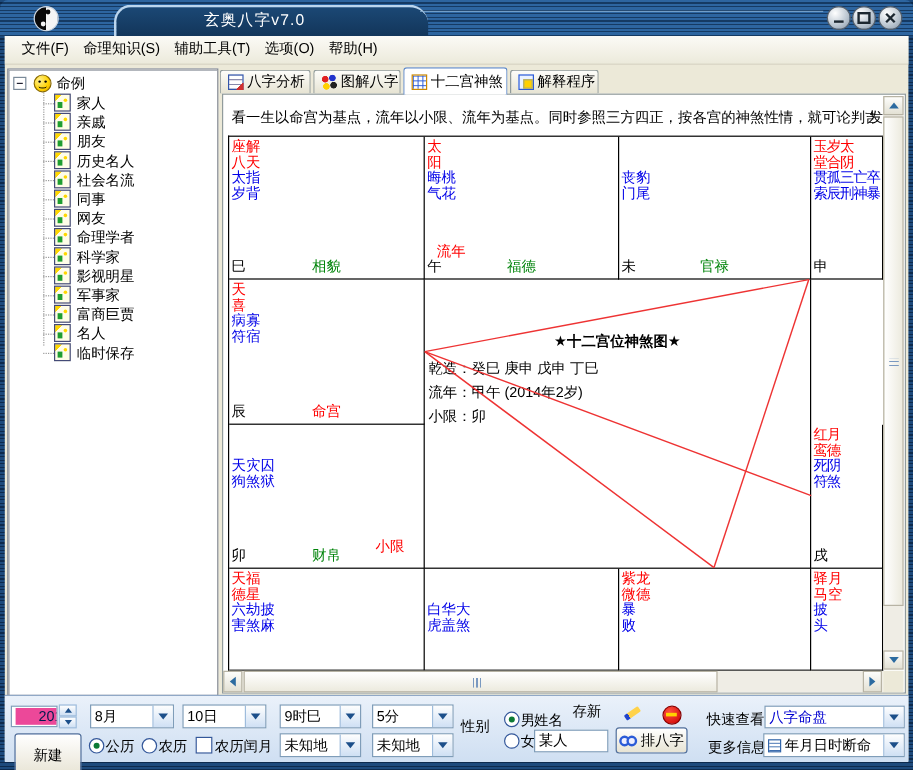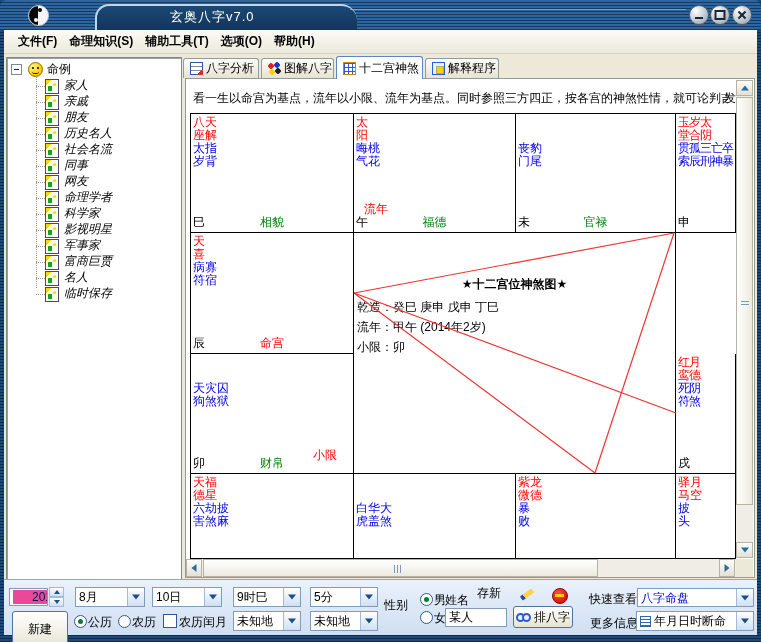--- a/index.html
+++ b/index.html
@@ -24,33 +24,33 @@
     border:1px solid #55606d;}
   .winbtn span{position:absolute;left:50%;top:50%;transform:translate(-50%,-50%);}
   #btn-min{right:52px}#btn-max{right:31px}#btn-close{right:9px}
   #btn-min span{width:8px;height:2px;background:#1c2730;margin-top:3px;}
   #btn-max span{width:7px;height:6px;border:2px solid #1c2730;background:transparent;}
   #btn-close span:before,#btn-close span:after{content:"";position:absolute;left:-1px;top:-5px;width:2px;height:10px;background:#1c2730;}
   #btn-close span:before{transform:rotate(45deg);} #btn-close span:after{transform:rotate(-45deg);}
   
   #client{position:absolute;left:4px;top:30px;width:753px;height:604px;background:#ece9d8;}
   #menubar{position:absolute;left:4px;top:30px;width:753px;height:24px;
-    background:linear-gradient(180deg,#fbfaf6,#eceadb);border-bottom:1px solid #d8d4c4;display:flex;align-items:center;padding-left:8px;box-sizing:border-box;font-weight:bold;}
+    background:linear-gradient(180deg,#fbfaf6,#eceadb);border-bottom:1px solid #d8d4c4;display:flex;align-items:flex-start;padding-left:8px;box-sizing:border-box;}
   .menu-item{padding:2px 6px;white-space:nowrap;}
   
   #tree-panel{position:absolute;left:6px;top:57px;width:174px;height:521px;background:#fff;
     border:1px solid #828790;box-shadow:inset 1px 1px 0 #9aa0a8;overflow:hidden;}
   #tree-vline{position:absolute;left:29px;top:16px;width:1px;height:214px;border-left:1px dotted #9a9a9a;}
   .tree-root{position:absolute;left:4px;top:3px;height:16px;display:flex;align-items:center;}
   .expander{width:9px;height:9px;background:#fff;border:1px solid #7a8a99;position:relative;margin-right:6px;}
   .expander:before{content:"";position:absolute;left:2px;top:4px;width:5px;height:1px;background:#223;}
   .smiley{width:13px;height:13px;border-radius:50%;background:radial-gradient(circle at 4px 4px,#fff090,#ffd200 60%,#e0a000);border:1px solid #8a6a00;position:relative;margin-right:4px;}
   .smiley:before{content:"";position:absolute;left:3px;top:4px;width:2px;height:2px;background:#000;border-radius:50%;box-shadow:5px 0 0 #000;}
   .smiley:after{content:"";position:absolute;left:3px;top:6px;width:7px;height:4px;border-bottom:1px solid #000;border-radius:50%;}
-  .tree-item{position:absolute;left:38px;height:16px;display:flex;align-items:flex-end;white-space:nowrap;font-style:italic;}
+  .tree-item{position:absolute;left:38px;height:16px;display:flex;align-items:flex-start;white-space:nowrap;}
   .tree-item:before{content:"";position:absolute;left:-9px;top:8px;width:9px;border-top:1px dotted #9a9a9a;}
   .doc-icon{width:12px;height:13px;background:#fffde8;border:1px solid #444a77;position:relative;margin-right:5px;
     background-image:linear-gradient(135deg,#ffd700 4px,transparent 4px);}
   .doc-icon:before{content:"";position:absolute;left:2px;top:6px;width:4px;height:5px;background:#1f9e30;}
   .doc-icon:after{content:"";position:absolute;left:7px;top:3px;width:3px;height:3px;background:#ffd700;border-radius:50%;}
   
   .tab{position:absolute;height:20px;top:58px;background:linear-gradient(180deg,#fdfdfa,#e6e3d2);
     border:1px solid #919b9c;border-bottom:none;border-radius:3px 3px 0 0;display:flex;align-items:center;padding:0 6px;box-sizing:border-box;white-space:nowrap;}
   .tab.active{top:56px;height:23px;background:#fff;border-color:#5a86c8;z-index:5;}
   .tab .ticon{width:13px;height:13px;margin-right:3px;flex:none;position:relative;}
@@ -248,22 +248,22 @@
     <span>解释程序</span>
   </div>
 
   <div id="content"></div>
   <div id="intro">看一生以命宫为基点，流年以小限、流年为基点。同时参照三方四正，按各宫的神煞性情，就可论判吉凶。</div>
   <div id="intro-tail">发</div>
 
   <div id="grid">
 
     <div class="cell" style="left:0;top:0;width:163px;height:119px">
+      <div class="ln red">座解</div>
       <div class="ln red">八天</div>
-      <div class="ln red">座解</div>
       <div class="ln blue">太指</div>
       <div class="ln blue">岁背</div>
       <div class="branch">巳</div>
       <div class="pname">相貌</div>
     </div>
     <div class="cell" style="left:163px;top:0;width:162px;height:119px">
       <div class="ln red">太</div>
       <div class="ln red">阳</div>
       <div class="ln blue">晦桃</div>
       <div class="ln blue">气花</div>

